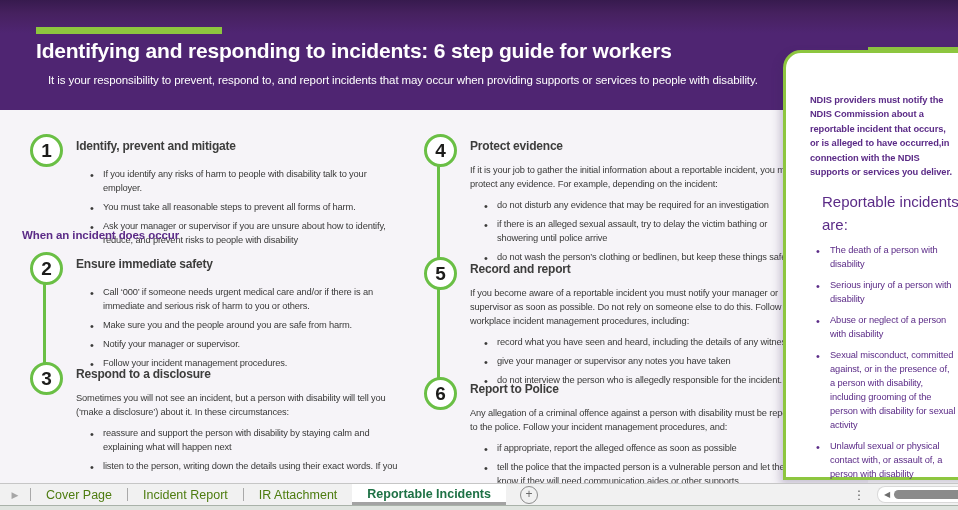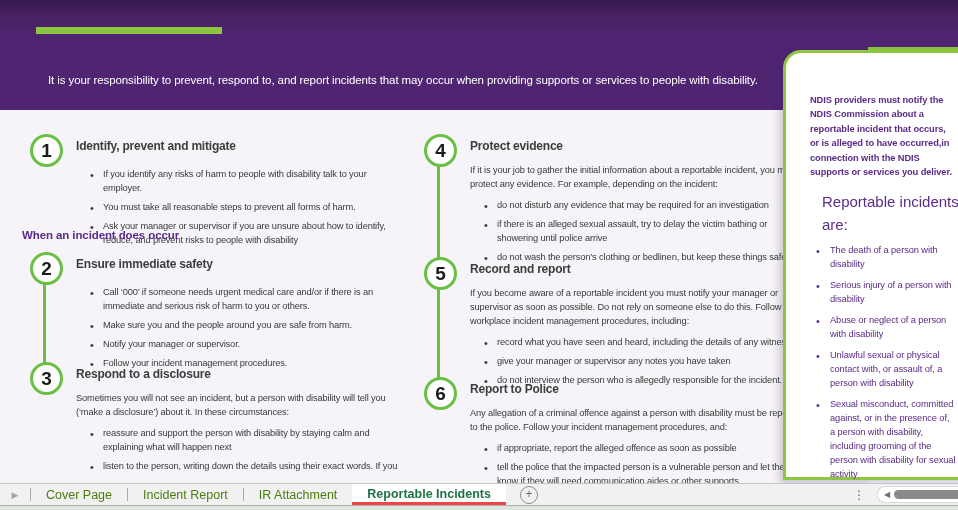--- a/index.html
+++ b/index.html
@@ -53,21 +53,21 @@
   .sb-bullets{list-style:none;margin:0;padding:0 0 0 6px;width:140px;}
   .sb-bullets li{position:relative;padding-left:14px;margin-bottom:7px;font-size:9.3px;line-height:1.5;letter-spacing:-0.1px;}
   .sb-bullets li::before{content:"\2022";position:absolute;left:0;top:-1px;font-size:11px;color:#5b2b87;}
 
   
   .tabbar{position:absolute;left:0;top:483px;width:958px;height:22px;background:#f1f1f1;
     border-top:1px solid #c6c6c6;z-index:10;display:flex;align-items:stretch;box-sizing:border-box;}
   .nav-arrow{width:30px;display:flex;align-items:center;justify-content:center;color:#a6a6a6;font-size:9px;cursor:default;}
   .tab-divider{width:1px;height:13px;background:#a9a9a9;align-self:center;}
   .sheet-tab{display:flex;align-items:center;padding:0 15px;font-size:12.5px;color:#4d7c0f;cursor:default;}
-  .sheet-tab.active{background:#ffffff;color:#1e7145;font-weight:bold;border-bottom:3px solid #ef4444;
+  .sheet-tab.active{background:#ffffff;color:#1e7145;font-weight:bold;border-bottom:3px solid #a3a3a3;
     box-sizing:border-box;padding-top:1px;}
   .add-sheet{width:16px;height:16px;border:1px solid #8c8c8c;border-radius:50%;color:#6a6a6a;
     font-size:12px;line-height:14px;text-align:center;align-self:center;margin-left:14px;cursor:default;}
   .tab-spacer{flex:1;}
   .kebab{align-self:center;color:#595959;font-size:12px;margin-right:12px;letter-spacing:0;cursor:default;}
   .hscroll{align-self:center;display:flex;align-items:center;width:80px;height:15px;background:#ffffff;
     border:1px solid #d9d9d9;border-right:none;border-radius:8px 0 0 8px;overflow:hidden;}
   .hscroll .scroll-left{color:#6e6e6e;font-size:8px;margin:0 4px 0 6px;cursor:default;}
   .hscroll .thumb{flex:1;height:9px;background:#8a8a8a;border-radius:5px 0 0 5px;margin-right:-1px;}
 
@@ -76,20 +76,21 @@
 </style>
 </head>
 <body>
 
 <div id="canvas">
 
   <div class="header-main"></div>
   <div class="header-right"></div>
   <div class="header-right-green"></div>
   <div class="accent-bar"></div>
+  <div class="poster-title">Identifying and responding to incidents: 6 step guide for workers</div>
   <div class="poster-subtitle">It is your responsibility to prevent, respond to, and report incidents that may occur when providing supports or services to people with disability.</div>
 
   <div class="content-bg"></div>
 
   <div class="connector" id="conn-2-3"></div>
   <div class="connector" id="conn-4-5"></div>
   <div class="connector" id="conn-5-6"></div>
 
   <div class="step col-left" style="left:30px;top:134px;">
     <div class="circle">1</div>
@@ -168,22 +169,22 @@
     </div>
   </div>
 
   <div class="sidebar">
     <p class="sb-intro">NDIS providers must notify the NDIS Commission about a reportable incident that occurs, or is alleged to have occurred,in connection with the NDIS supports or services you deliver.</p>
     <p class="sb-subheading">Reportable incidents are:</p>
     <ul class="sb-bullets">
         <li>The death of a person with disability</li>
         <li>Serious injury of a person with disability</li>
         <li>Abuse or neglect of a person with disability</li>
+        <li>Sexual misconduct, committed against, or in the presence of, a person with disability, including grooming of the person with disability for sexual activity</li>
         <li>Unlawful sexual or physical contact with, or assault of, a person with disability</li>
-        <li>Sexual misconduct, committed against, or in the presence of, a person with disability, including grooming of the person with disability for sexual activity</li>
         <li>Unauthorised use of restrictive practices in relation to a person with disability.</li>
       </ul>
   </div>
 
   <div class="tabbar">
     <div class="nav-arrow">▶</div>
     <div class="tab-divider"></div>
     <div class="sheet-tab">Cover Page</div>
     <div class="tab-divider"></div>
     <div class="sheet-tab">Incident Report</div>

